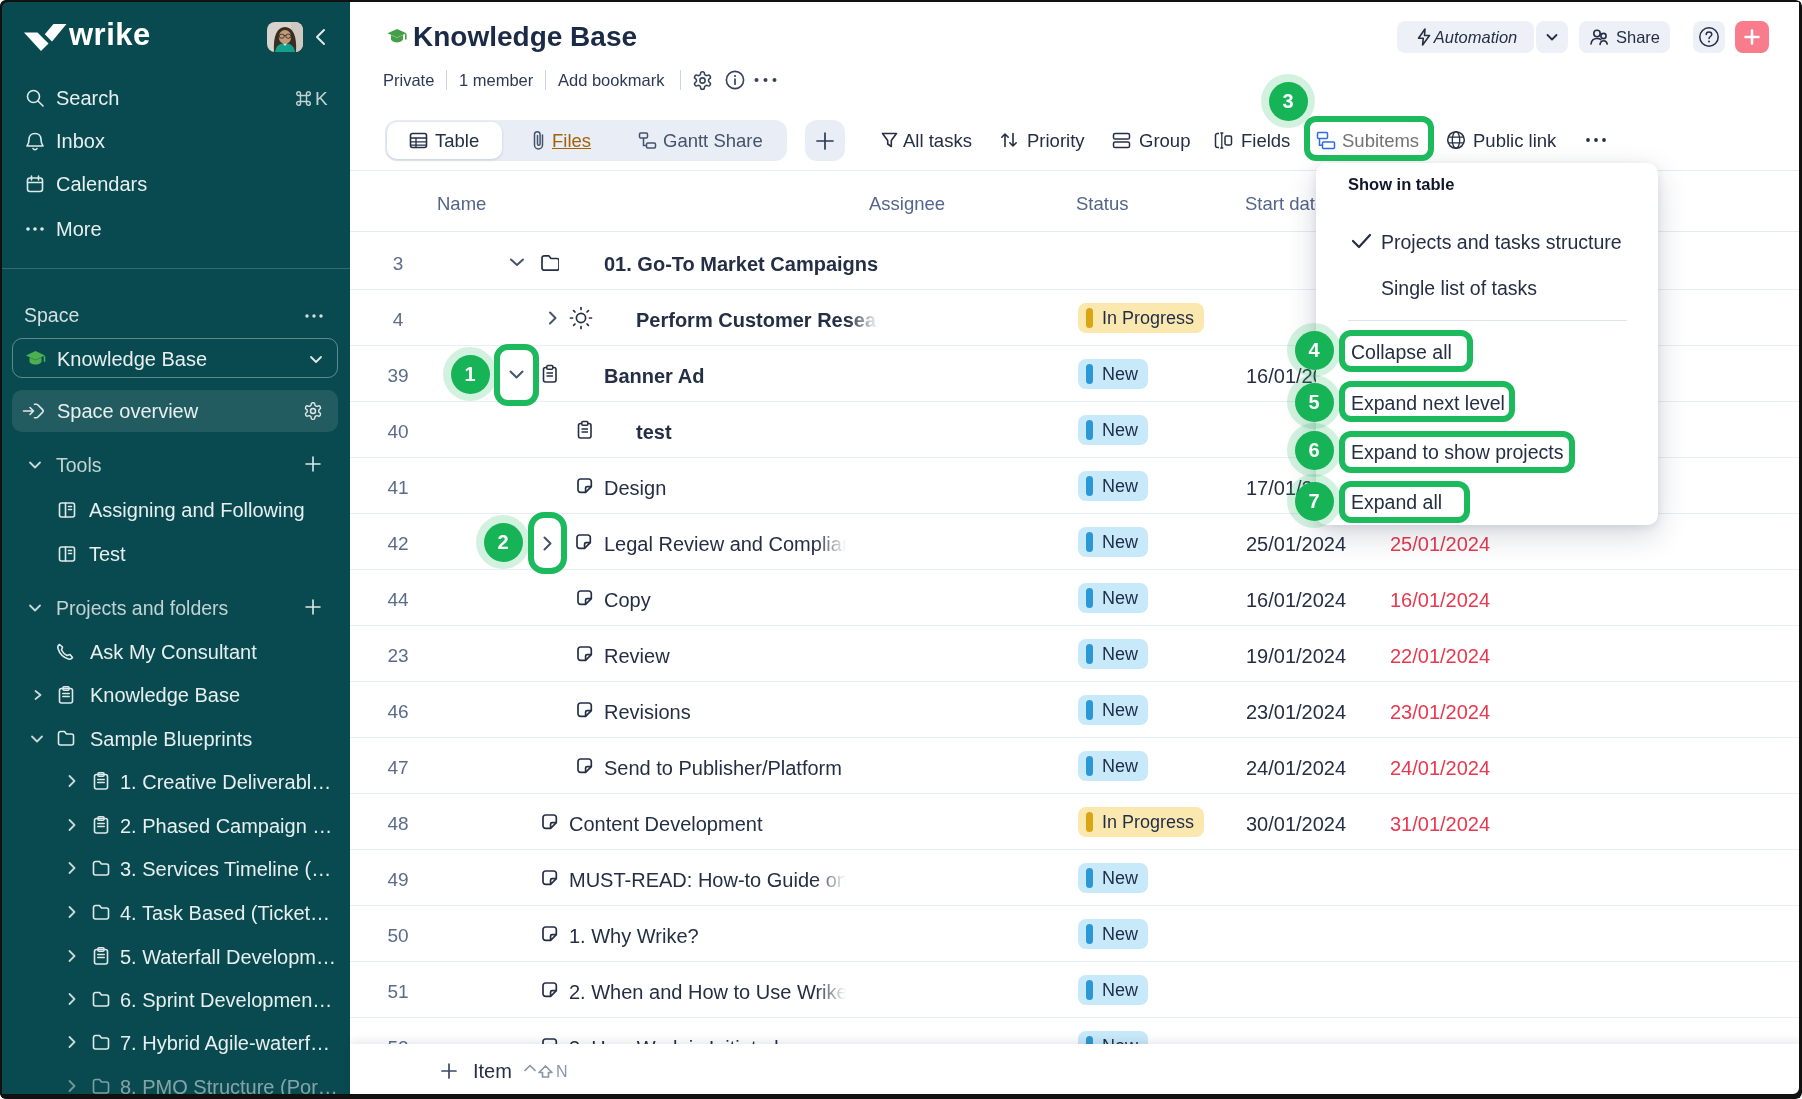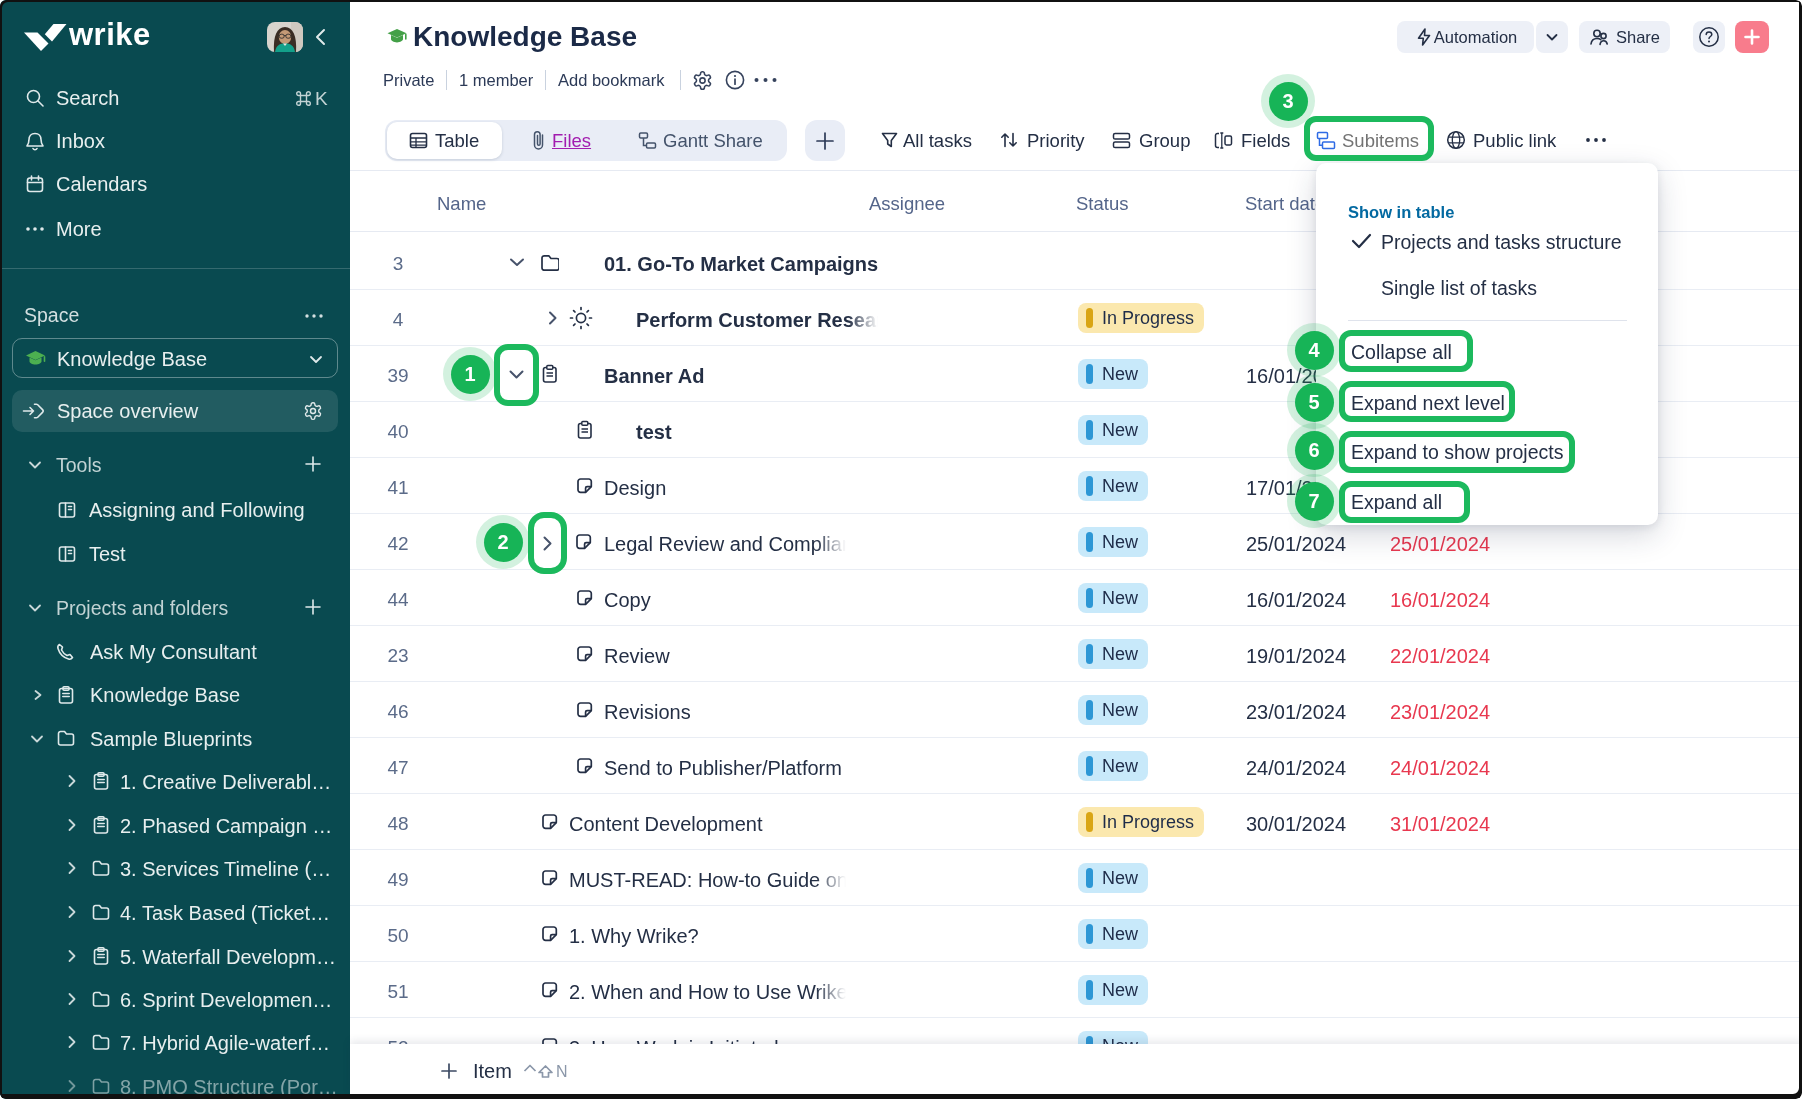--- a/index.html
+++ b/index.html
@@ -268,21 +268,21 @@
     </svg>
 <svg class="abs " style="left:753px;top:76px" width="26" height="8" viewBox="0 0 26 8">
       <circle cx="3.5" cy="4" r="2" fill="#35425c"></circle>
       <circle cx="12.5" cy="4" r="2" fill="#35425c"></circle>
       <circle cx="21.5" cy="4" r="2" fill="#35425c"></circle>
     </svg>
 <div class="btn" style="left:1397px;top:21px;width:137px;">
       <svg class="" style="left:0px;top:0px" width="20" height="20" viewBox="0 0 20 20">
         <path d="M11,2 L4.5,11.2 H9.3 L8.6,18 L15.5,8.5 H10.5 Z" fill="none" stroke="#242f45" stroke-width="1.6" stroke-linejoin="round"></path>
       </svg>
-      <span style="">Automation</span>
+      <span style="font-style:italic;">Automation</span>
     </div>
 <div class="btn" style="left:1536px;top:21px;width:32px;">
       <svg class="" style="left:0px;top:0px" width="14" height="14" viewBox="0 0 14 14">
         <path d="M2.5,5 L7,9.5 L11.5,5" stroke="#242f45" stroke-width="1.8" fill="none" stroke-linecap="round" stroke-linejoin="round"></path>
       </svg>
     </div>
 <div class="btn" style="left:1579px;top:21px;width:91px;">
       <svg class="" style="left:0px;top:0px" width="20" height="20" viewBox="0 0 20 20">
         <circle cx="8" cy="6.5" r="3.2" fill="none" stroke="#242f45" stroke-width="1.6"></circle>
         <path d="M2,17 C2.5,13 5,11.5 8,11.5 C9.5,11.5 10.8,11.8 11.8,12.6" fill="none" stroke="#242f45" stroke-width="1.6" stroke-linecap="round"></path>
@@ -306,21 +306,21 @@
 <div class="abs" style="left:385px;top:120px;width:402px;height:41px;background:#e9edf6;border-radius:12px;"></div>
 <div class="abs" style="left:387px;top:122px;width:115px;height:37px;background:#fff;border-radius:10px;box-shadow:0 1px 3px rgba(40,60,90,.18);"></div>
 <svg class="abs " style="left:409px;top:131px" width="19" height="19" viewBox="0 0 19 19">
       <rect x="1.5" y="2.5" width="16" height="14" rx="2" fill="none" stroke="#242f45" stroke-width="1.6"></rect>
       <path d="M1.5,7 H17.5 M1.5,10.8 H17.5 M1.5,14.2 H17.5 M7,7 V16.5" stroke="#242f45" stroke-width="1.3" fill="none"></path>
     </svg>
 <div class="t" style="left:435px;top:132px;font-weight:500;">Table</div>
 <svg class="abs " style="left:531px;top:130px" width="14" height="21" viewBox="0 0 14 21">
       <path d="M11.5,5 V15 a4,4 0 0 1 -8,0 V4.5 a2.8,2.8 0 0 1 5.6,0 V14 a1.3,1.3 0 0 1 -2.6,0 V5.5" fill="none" stroke="#44536b" stroke-width="1.5" stroke-linecap="round"></path>
     </svg>
-<div class="t" style="left:552px;top:132px;color:#a21caf;text-decoration:underline;">Files</div>
+<div class="t" style="left:552px;top:132px;color:#a16207;text-decoration:underline;">Files</div>
 <svg class="abs " style="left:638px;top:131px" width="19" height="19" viewBox="0 0 19 19">
       <rect x="1.5" y="2" width="8" height="5" rx="1.2" fill="none" stroke="#44536b" stroke-width="1.5"></rect>
       <rect x="8.5" y="12" width="9" height="5" rx="1.2" fill="none" stroke="#44536b" stroke-width="1.5"></rect>
       <path d="M5.5,7 V14.5 H8.5" fill="none" stroke="#44536b" stroke-width="1.5"></path>
     </svg>
 <div class="t" style="left:663px;top:132px;color:#44536b;">Gantt Share</div>
 <div class="abs" style="left:805px;top:120px;width:40px;height:41px;background:#e9edf6;border-radius:12px;"></div>
 <svg class="abs " style="left:814px;top:130px" width="22" height="22" viewBox="0 0 22 22">
       <path d="M11,3 V19 M3,11 H19" stroke="#2c3a57" stroke-width="1.7" fill="none" stroke-linecap="round"></path>
     </svg>
@@ -539,21 +539,21 @@
     </svg>
 <div class="t" style="left:473px;top:1061px;font-size:20px;">Item</div>
 <svg class="abs " style="left:523px;top:1062px" width="50" height="19" viewBox="0 0 50 19">
       <g stroke="#8b97a9" stroke-width="1.7" fill="none" stroke-linejoin="round">
         <path d="M1.5,9 L7,3.5 L12.5,9"></path>
         <path d="M16,10.5 L22.5,4 L29,10.5 H25.5 V15 H19.5 V10.5 Z"></path>
       </g>
       <text x="33" y="15" font-size="16" fill="#8b97a9" font-family="Liberation Sans">N</text>
     </svg>
 <div class="abs" style="left:1316px;top:163px;width:342px;height:362px;background:#fff;border-radius:10px;box-shadow:0 10px 30px rgba(30,40,70,.18),0 2px 8px rgba(30,40,70,.10);"></div>
-<div class="t" style="left:1348px;top:204px;font-size:16.5px;font-weight:700;color:#0369a1;">Show in table</div>
+<div class="t" style="left:1348px;top:176px;font-size:16.5px;font-weight:700;color:#0f172a;">Show in table</div>
 <svg class="abs " style="left:1351px;top:232px" width="21" height="17" viewBox="0 0 21 17">
       <path d="M2,9 L8,15 L19,3" fill="none" stroke="#242f45" stroke-width="2.2" stroke-linecap="round" stroke-linejoin="round"></path>
     </svg>
 <div class="t" style="left:1381px;top:233px;font-size:19.5px;">Projects and tasks structure</div>
 <div class="t" style="left:1381px;top:279px;font-size:19.5px;">Single list of tasks</div>
 <div class="abs" style="left:1348px;top:320px;width:279px;height:1px;background:#dfe3ec;"></div>
 <div class="t" style="left:1351px;top:343px;font-size:19.5px;">Collapse all</div>
 <div class="t" style="left:1351px;top:394px;font-size:19.5px;">Expand next level</div>
 <div class="t" style="left:1351px;top:443px;font-size:19.5px;">Expand to show projects</div>
 <div class="t" style="left:1351px;top:493px;font-size:19.5px;">Expand all</div>

